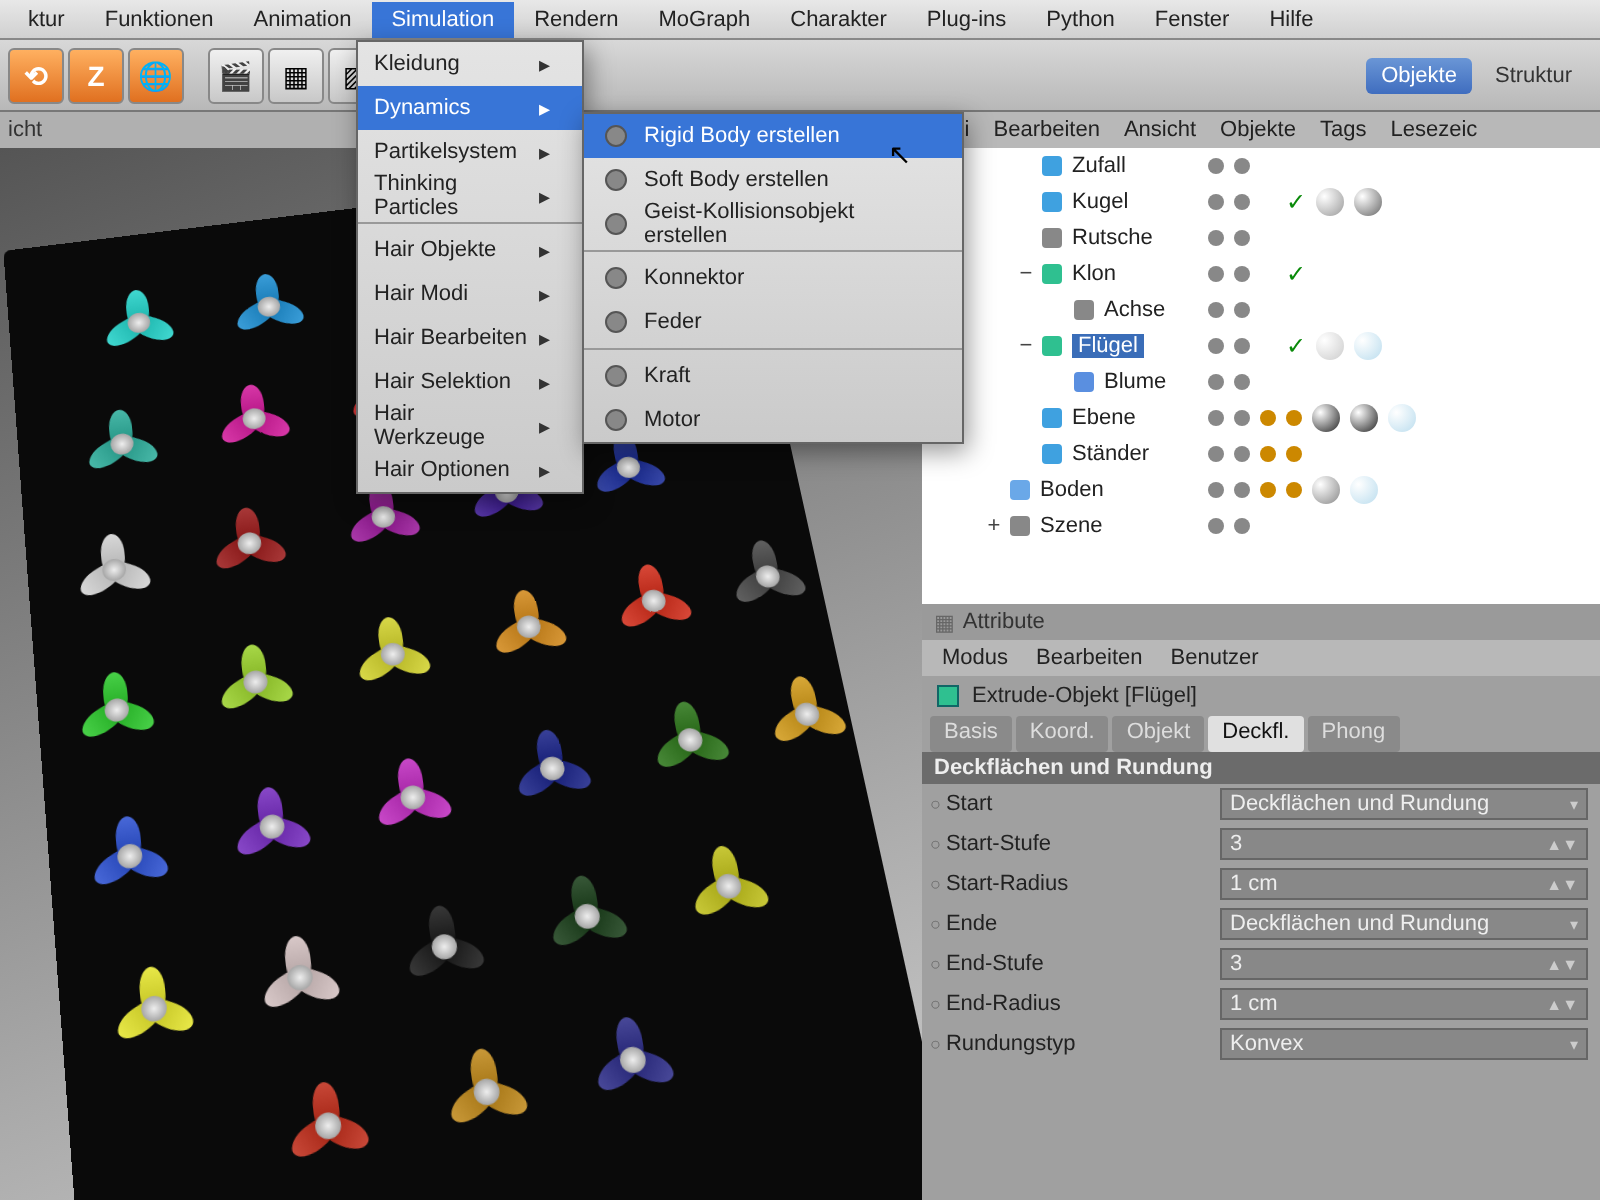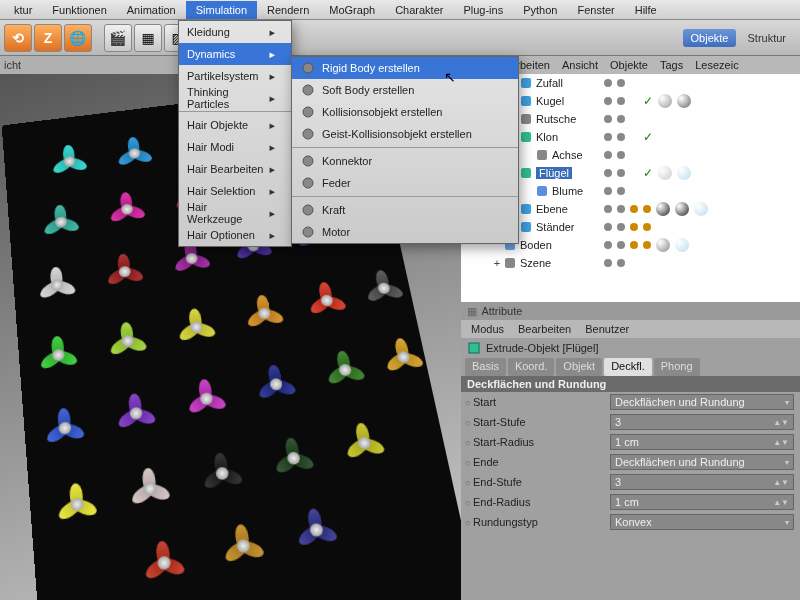--- a/index.html
+++ b/index.html
@@ -586,43 +586,37 @@
     </div>
     <div class="item">
       <span>Hair Werkzeuge</span>
       <span class="arrow">▸</span>
     </div>
     <div class="item">
       <span>Hair Optionen</span>
       <span class="arrow">▸</span>
     </div>
   </div>
-<div class="dropdown" id="dynmenu" style="left:291px; top:56px; width:228px;">
+<div class="dropdown" id="dynmenu" style="left:291px; top:56px; width:191px;">
     <div class="item hover">
       <span class="micon"><svg width="16" height="16">
           <circle cx="8" cy="8" r="5" fill="#888" stroke="#555"></circle>
         </svg></span>
       <span>Rigid Body erstellen</span>
     </div>
     <div class="item">
       <span class="micon"><svg width="16" height="16">
           <circle cx="8" cy="8" r="5" fill="#888" stroke="#555"></circle>
         </svg></span>
       <span>Soft Body erstellen</span>
     </div>
     <div class="item">
       <span class="micon"><svg width="16" height="16">
           <circle cx="8" cy="8" r="5" fill="#888" stroke="#555"></circle>
         </svg></span>
-      <span>Kollisionsobjekt erstellen</span>
-    </div>
-    <div class="item">
-      <span class="micon"><svg width="16" height="16">
-          <circle cx="8" cy="8" r="5" fill="#888" stroke="#555"></circle>
-        </svg></span>
       <span>Geist-Kollisionsobjekt erstellen</span>
     </div>
     <div class="sep"></div>
     <div class="item">
       <span class="micon"><svg width="16" height="16">
           <circle cx="8" cy="8" r="5" fill="#888" stroke="#555"></circle>
         </svg></span>
       <span>Konnektor</span>
     </div>
     <div class="item">

